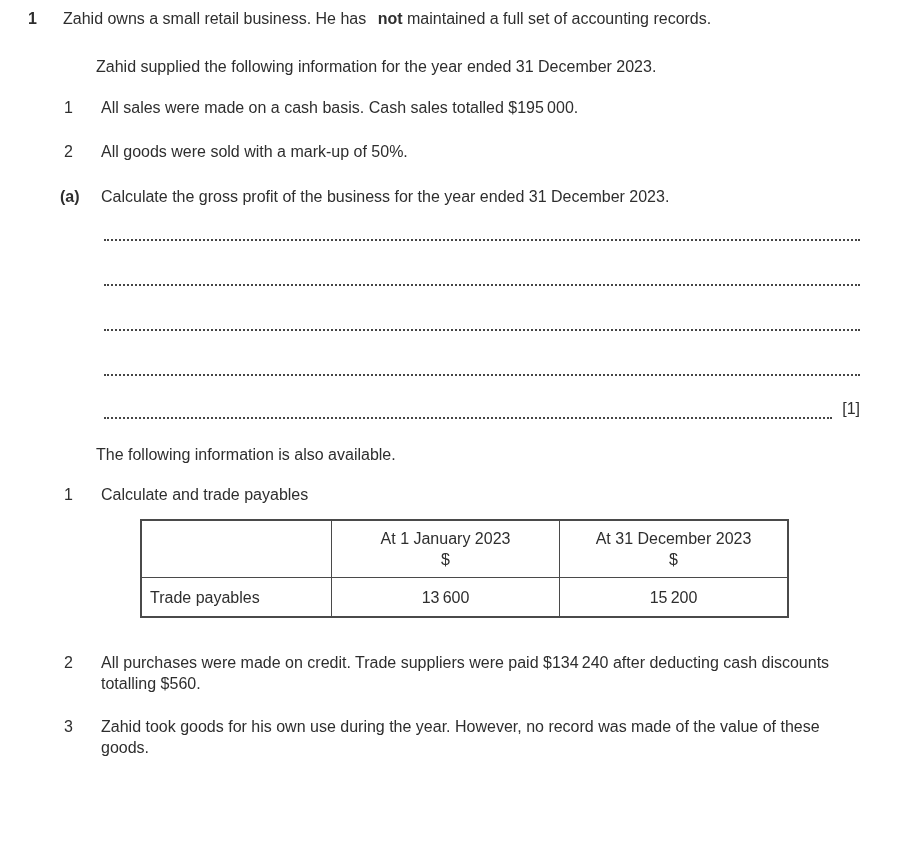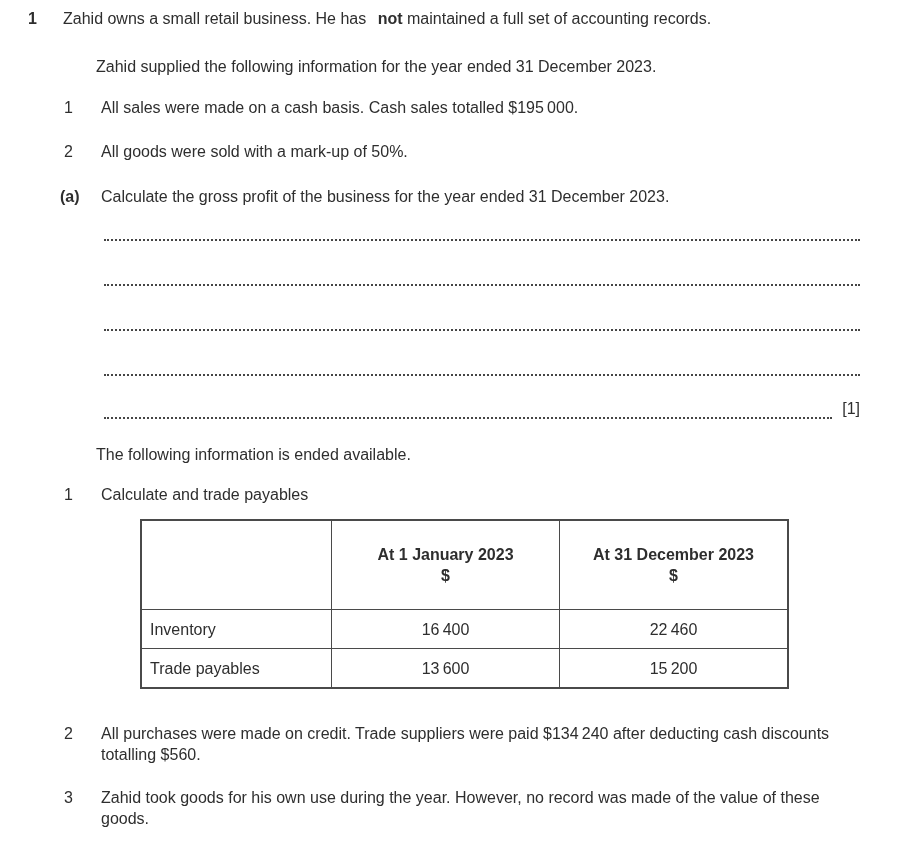--- a/index.html
+++ b/index.html
@@ -51,21 +51,21 @@
   .inv-table {
     margin:14px 0 0 140px;
     border-collapse:collapse;
     border:2px solid #4a4a4a;
   }
   .inv-table th, .inv-table td {
     border:1.5px solid #4a4a4a;
     font-weight:normal;
     vertical-align:middle;
   }
-  .inv-table th { width:215px; height:56px; text-align:center; padding:16px 6px;font-weight:bold; }
+  .inv-table th { width:215px; height:56px; text-align:center; padding:0 6px; }
   .inv-table th.corner { width:177px; }
   .inv-table th .unit { display:block; }
   .inv-table td { height:34px; text-align:center; padding:2px 6px; }
   .inv-table td.rowlabel { text-align:left; padding-left:8px; }
 
   .item-credit { margin-top:34px; }
   .item-goods  { margin-top:22px; }
 </style>
 </head>
 <body>
@@ -98,44 +98,39 @@
     <div class="ans-line ans-first"></div>
     <div class="ans-line"></div>
     <div class="ans-line"></div>
     <div class="ans-line"></div>
     <div class="ans-last">
       <div class="dots"></div>
       <span class="marks">[1]</span>
     </div>
   </div>
 
-  <div class="para add-intro">The following information is ended available.</div>
+  <div class="para add-intro">The following information is also available.</div>
 
   <div class="list-item item-inv">
     <div class="li-num">1</div>
     <div class="li-body">Calculate and trade payables</div>
   </div>
 
   <table class="inv-table">
     <tbody>
         <tr>
       <th class="corner"></th>
       <th>
         <span>At 1 January 2023</span>
         <span class="unit">$</span>
       </th>
       <th>
         <span>At 31 December 2023</span>
         <span class="unit">$</span>
       </th>
-    </tr>
-    <tr>
-      <td class="rowlabel">Inventory</td>
-      <td>16 400</td>
-      <td>22 460</td>
     </tr>
     <tr>
       <td class="rowlabel">Trade payables</td>
       <td>13 600</td>
       <td>15 200</td>
     </tr>
   </tbody>
     </table>
 
   <div class="list-item item-credit">

